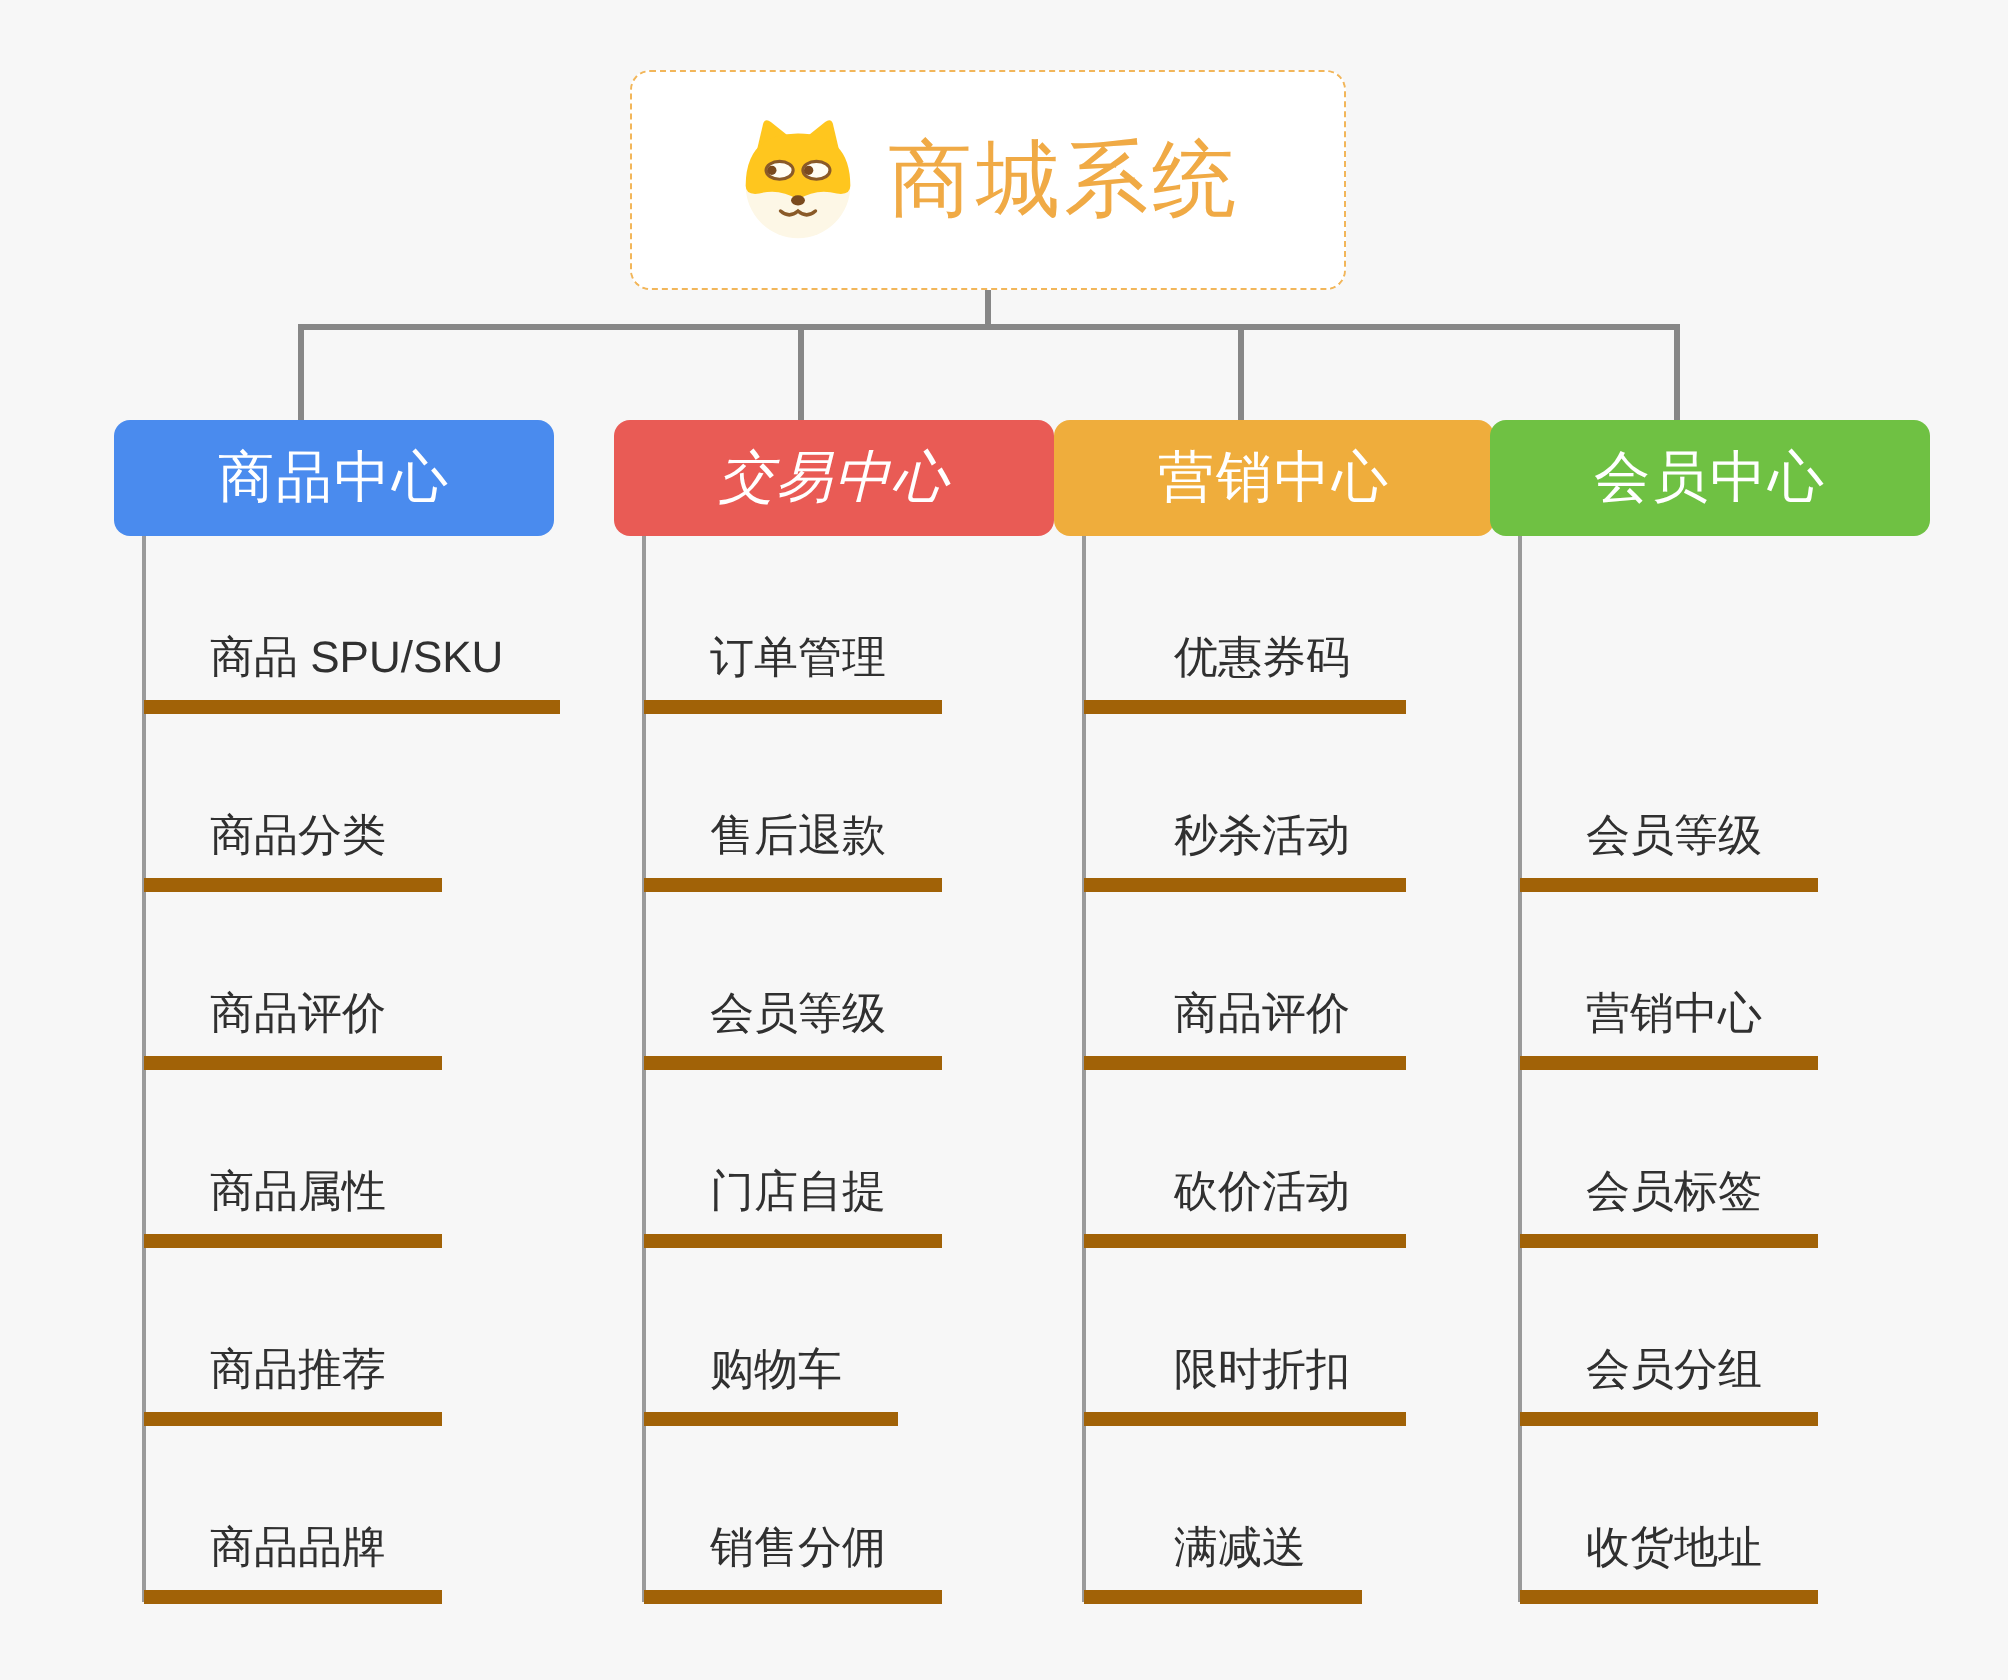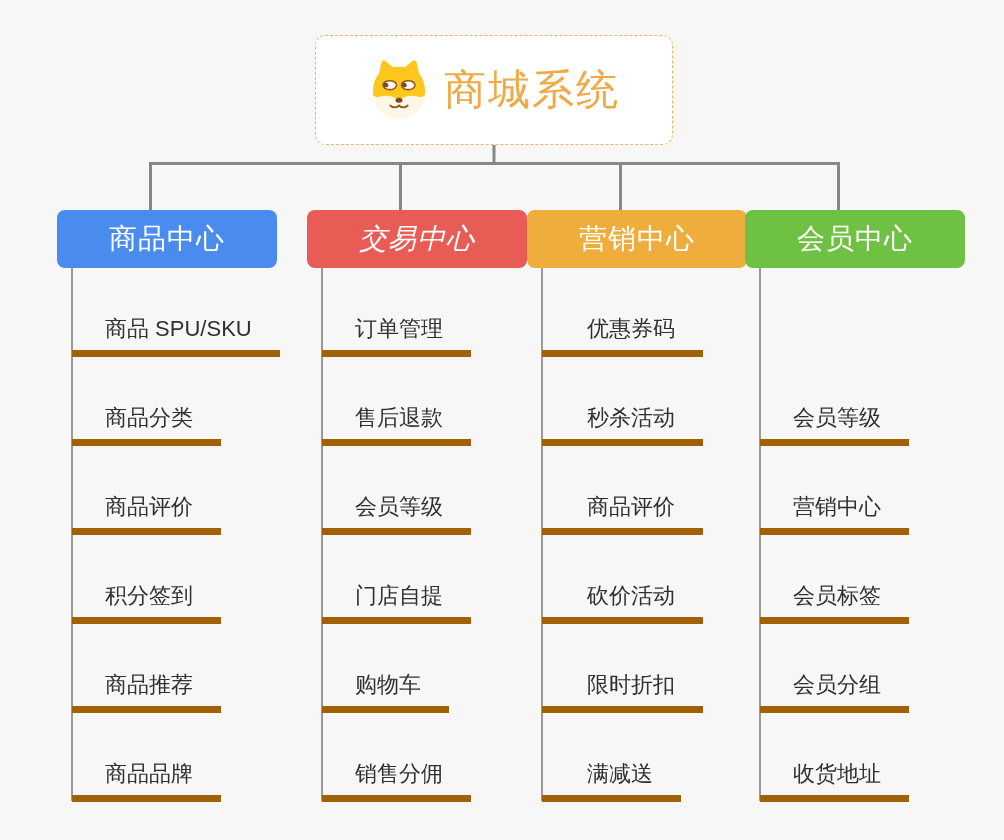--- a/index.html
+++ b/index.html
@@ -142,21 +142,21 @@
   <div class="branch-box b3" style="background-color: rgb(111, 193, 67);">会员中心</div>
 
   <div class="trunk t0"></div>
   <div class="trunk t1"></div>
   <div class="trunk t2"></div>
   <div class="trunk t3"></div>
 
   <div class="child col0 row0">商品 SPU/SKU</div>
   <div class="child col0 row1">商品分类</div>
   <div class="child col0 row2">商品评价</div>
-  <div class="child col0 row3">积分签到</div>
+  <div class="child col0 row3">商品属性</div>
   <div class="child col0 row4">商品推荐</div>
   <div class="child col0 row5">商品品牌</div>
 
   <div class="child col1 row0">订单管理</div>
   <div class="child col1 row1">售后退款</div>
   <div class="child col1 row2">会员等级</div>
   <div class="child col1 row3">门店自提</div>
   <div class="child col1 row4">购物车</div>
   <div class="child col1 row5">销售分佣</div>
 

